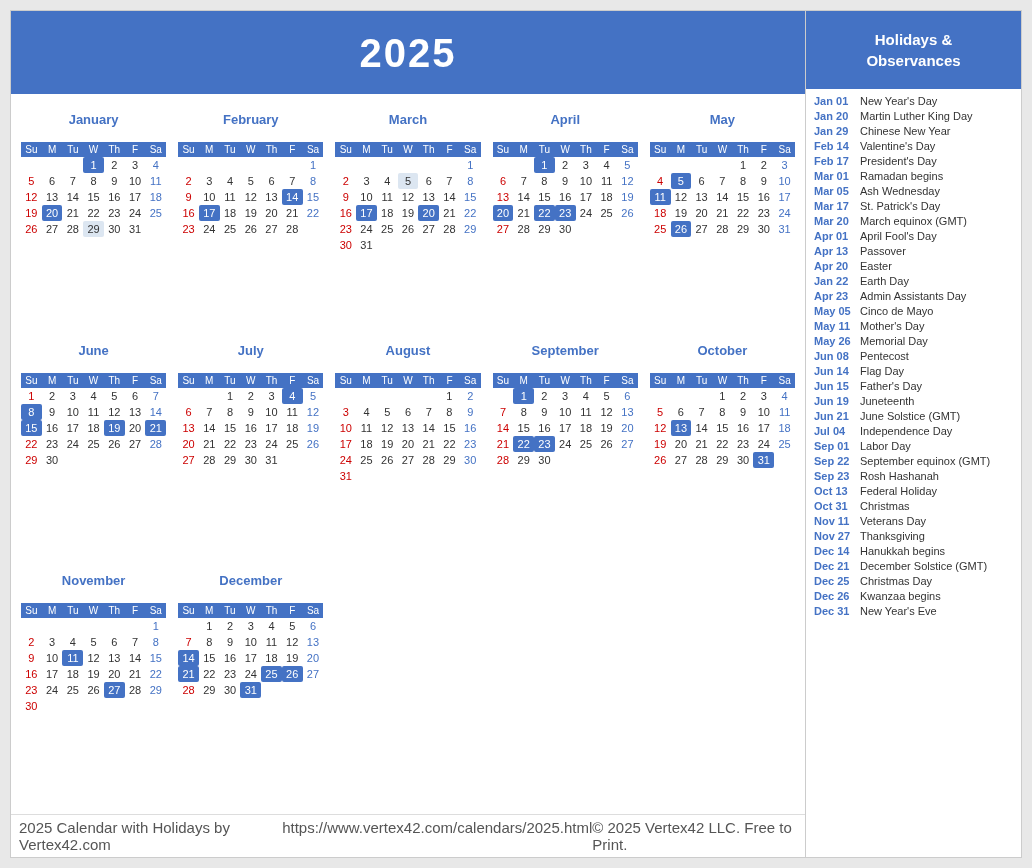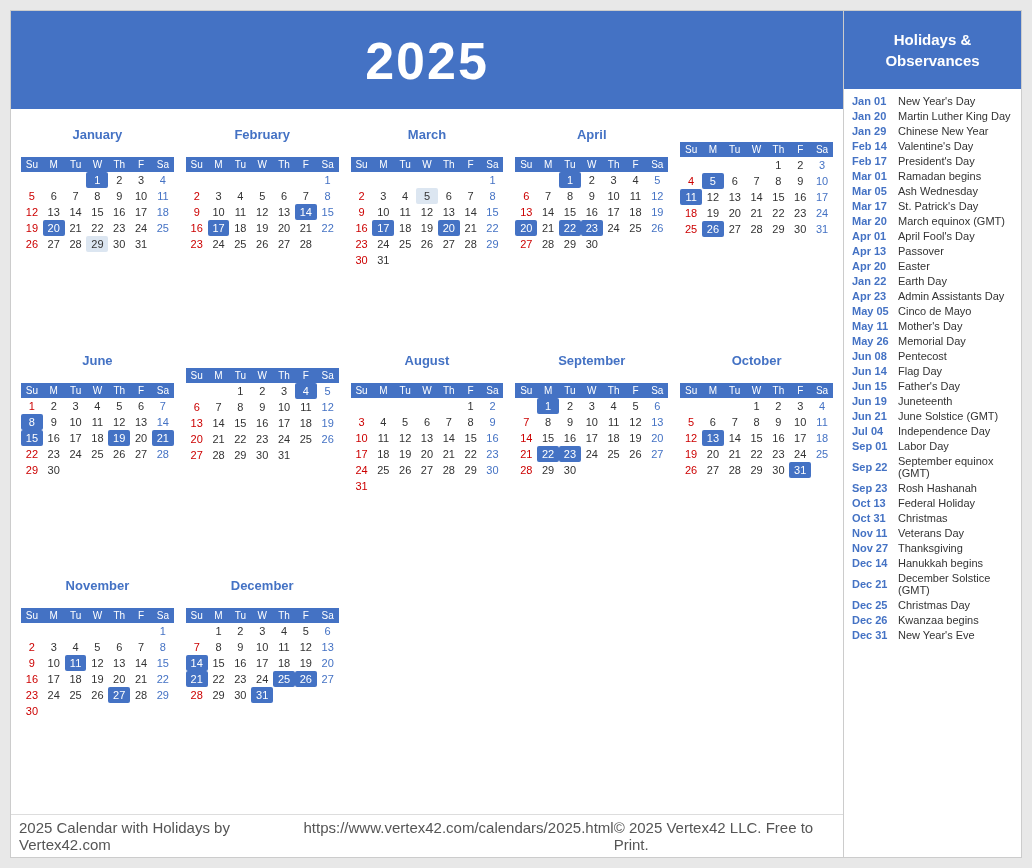--- a/index.html
+++ b/index.html
@@ -22,21 +22,21 @@
     .calendar-section {
       flex: 1;
       padding: 0;
       display: flex;
       flex-direction: column;
     }
     .year-header {
       background: #4472c4;
       color: white;
       text-align: center;
-      font-size: 52px;
+      font-size: 40px;
       font-weight: bold;
       padding: 20px 0 18px 0;
       letter-spacing: 2px;
     }
     .months-grid {
       display: grid;
       grid-template-columns: repeat(5, 1fr);
       gap: 0;
       padding: 14px 4px;
       flex: 1;
@@ -86,21 +86,21 @@
     .footer {
       display: flex;
       justify-content: space-between;
       padding: 4px 8px;
       font-size: 15px;
       color: #555;
       border-top: 1px solid #ddd;
     }
     
     .sidebar {
-      width: 178px;
+      width: 216px;
       border-left: 1px solid #ccc;
       display: flex;
       flex-direction: column;
     }
     .sidebar-header {
       background: #4472c4;
       color: white;
       text-align: center;
       font-size: 15px;
       font-weight: bold;
@@ -391,20 +391,21 @@
                 <td>29</td>
                 <td>30</td>
                 <td></td>
                 <td></td>
                 <td></td>
               </tr>
             </tbody>
           </table>
         </div>
         <div class="month-block">
+          <div class="month-title">May</div>
           <table class="month-table">
             <thead>
               <tr>
                 <th>Su</th>
                 <th>M</th>
                 <th>Tu</th>
                 <th>W</th>
                 <th>Th</th>
                 <th>F</th>
                 <th>Sa</th>
@@ -516,20 +517,21 @@
                 <td></td>
                 <td></td>
                 <td></td>
                 <td></td>
                 <td></td>
               </tr>
             </tbody>
           </table>
         </div>
         <div class="month-block">
+          <div class="month-title">July</div>
           <table class="month-table">
             <thead>
               <tr>
                 <th>Su</th>
                 <th>M</th>
                 <th>Tu</th>
                 <th>W</th>
                 <th>Th</th>
                 <th>F</th>
                 <th>Sa</th>

